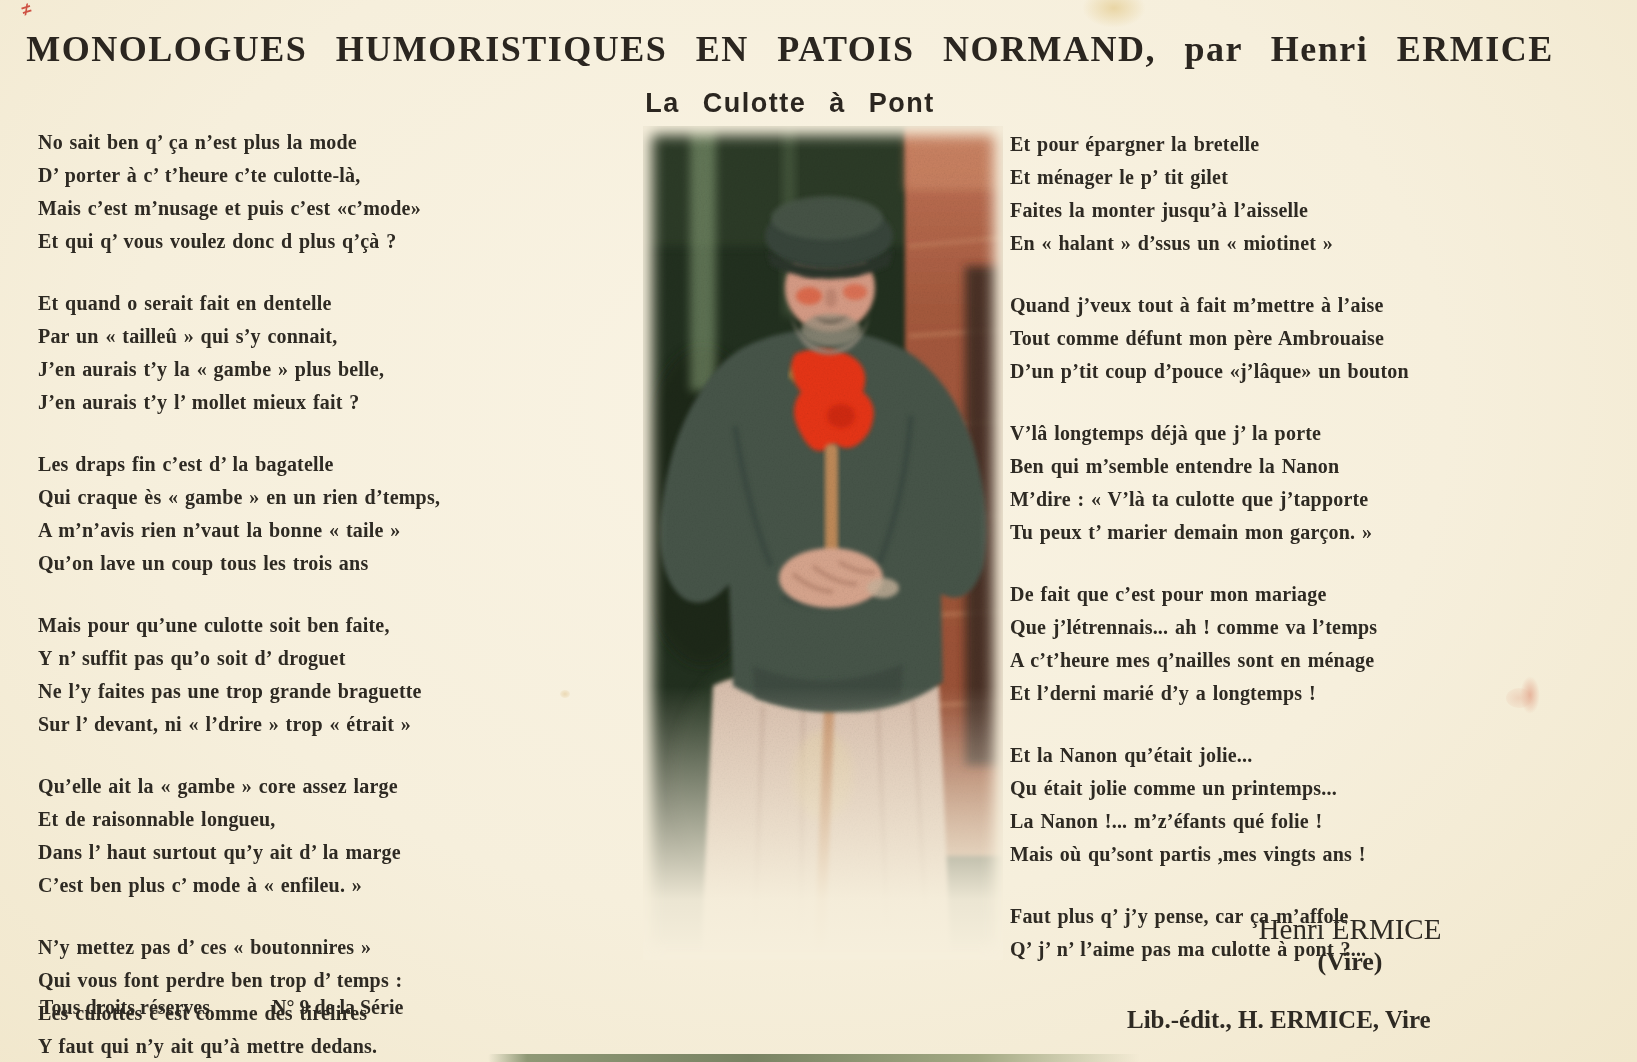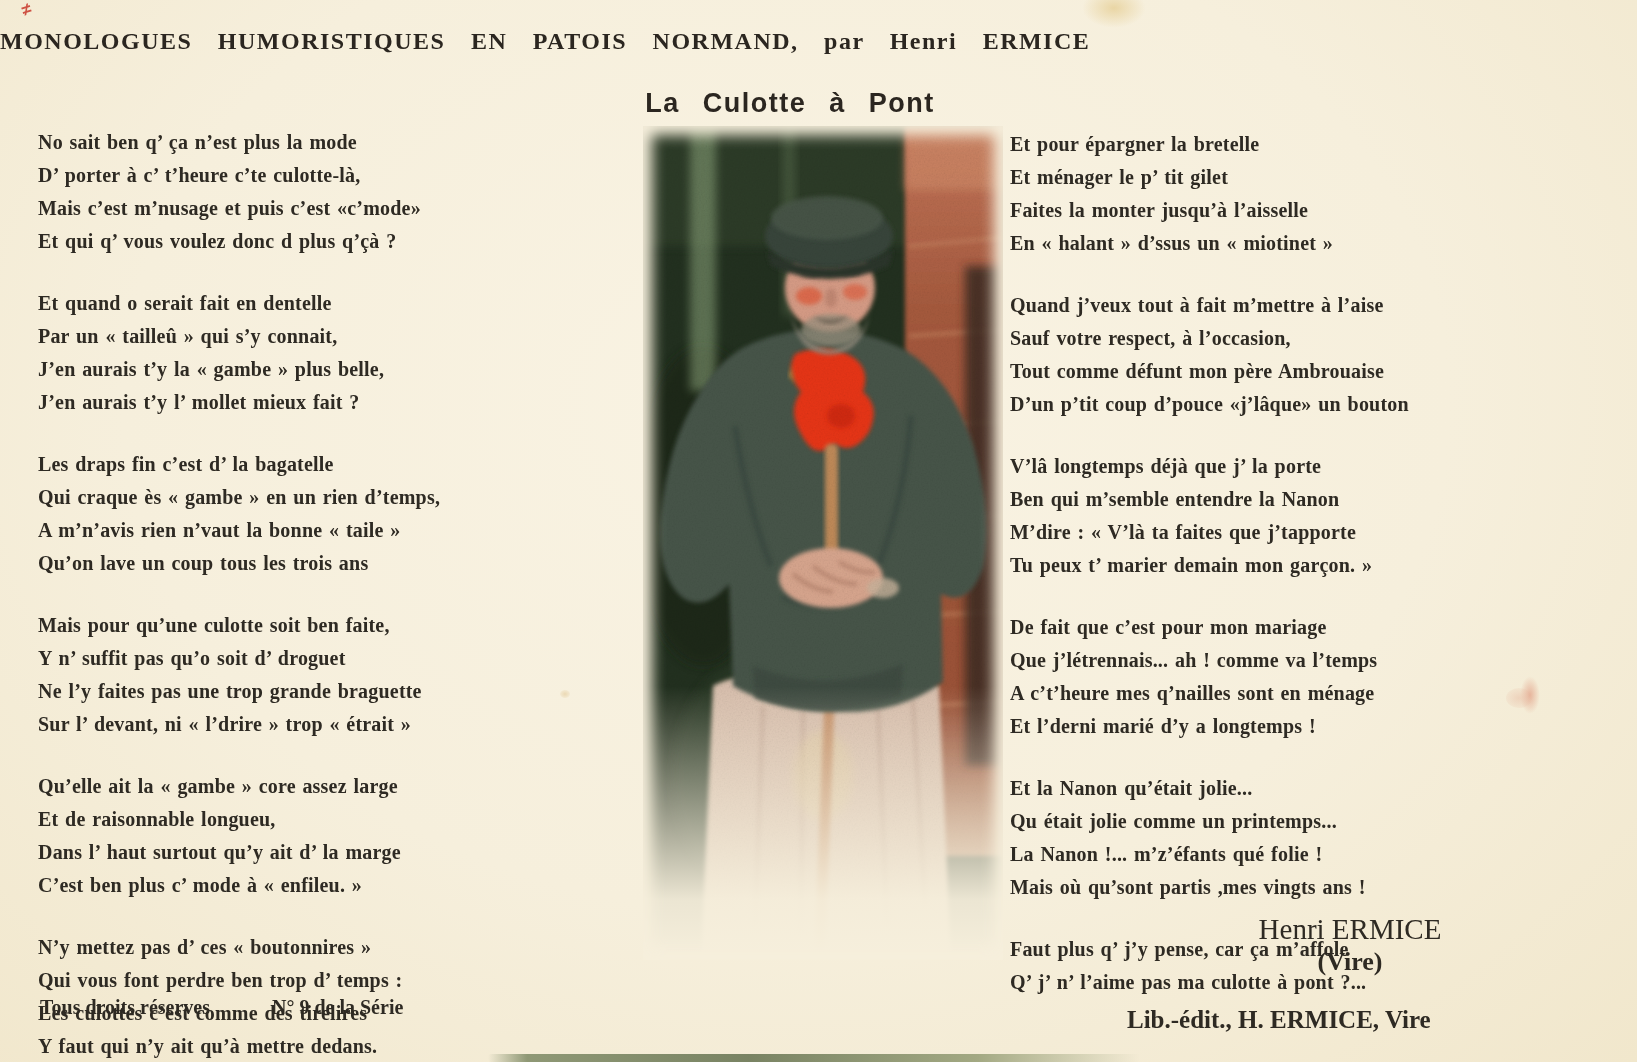--- a/index.html
+++ b/index.html
@@ -7,21 +7,22 @@
     position:relative;
     width:1637px;height:1062px;
     background:
       radial-gradient(ellipse at 48% 38%, #f9f3e3 0%, #f6efdc 55%, #f1e7cc 100%);
     overflow:hidden;
     font-family:"Liberation Serif", serif;
     color:#2e2a23;
   }
   .title{
     position:absolute;left:0;top:28px;width:1580px;
-    font-size:24px;font-weight:bold;
+    text-align:center;
+    font-size:36px;font-weight:bold;
     letter-spacing:1.5px;word-spacing:18px;
     color:#2b2620;
     white-space:nowrap;
   }
   .subtitle{
     position:absolute;left:0;top:88px;width:1580px;
     text-align:center;
     font-family:"Liberation Sans", sans-serif;
     font-size:27px;font-weight:bold;
     letter-spacing:1.5px;word-spacing:14px;
@@ -251,28 +252,27 @@
 
   <div class="col col-right">
       <div class="stanza">
         <div class="line">Et pour épargner la bretelle</div>
         <div class="line">Et ménager le p’ tit gilet</div>
         <div class="line">Faites la monter jusqu’à l’aisselle</div>
         <div class="line">En « halant » d’ssus un « miotinet »</div>
       </div>
       <div class="stanza">
         <div class="line">Quand j’veux tout à fait m’mettre à l’aise</div>
-        <div class="line">Sauf votre respect, à l’occasion,</div>
         <div class="line">Tout comme défunt mon père Ambrouaise</div>
         <div class="line">D’un p’tit coup d’pouce «j’lâque» un bouton</div>
       </div>
       <div class="stanza">
         <div class="line">V’lâ longtemps déjà que j’ la porte</div>
         <div class="line">Ben qui m’semble entendre la Nanon</div>
-        <div class="line">M’dire : « V’là ta faites que j’tapporte</div>
+        <div class="line">M’dire : « V’là ta culotte que j’tapporte</div>
         <div class="line">Tu peux t’ marier demain mon garçon. »</div>
       </div>
       <div class="stanza">
         <div class="line">De fait que c’est pour mon mariage</div>
         <div class="line">Que j’létrennais... ah ! comme va l’temps</div>
         <div class="line">A c’t’heure mes q’nailles sont en ménage</div>
         <div class="line">Et l’derni marié d’y a longtemps !</div>
       </div>
       <div class="stanza">
         <div class="line">Et la Nanon qu’était jolie...</div>

